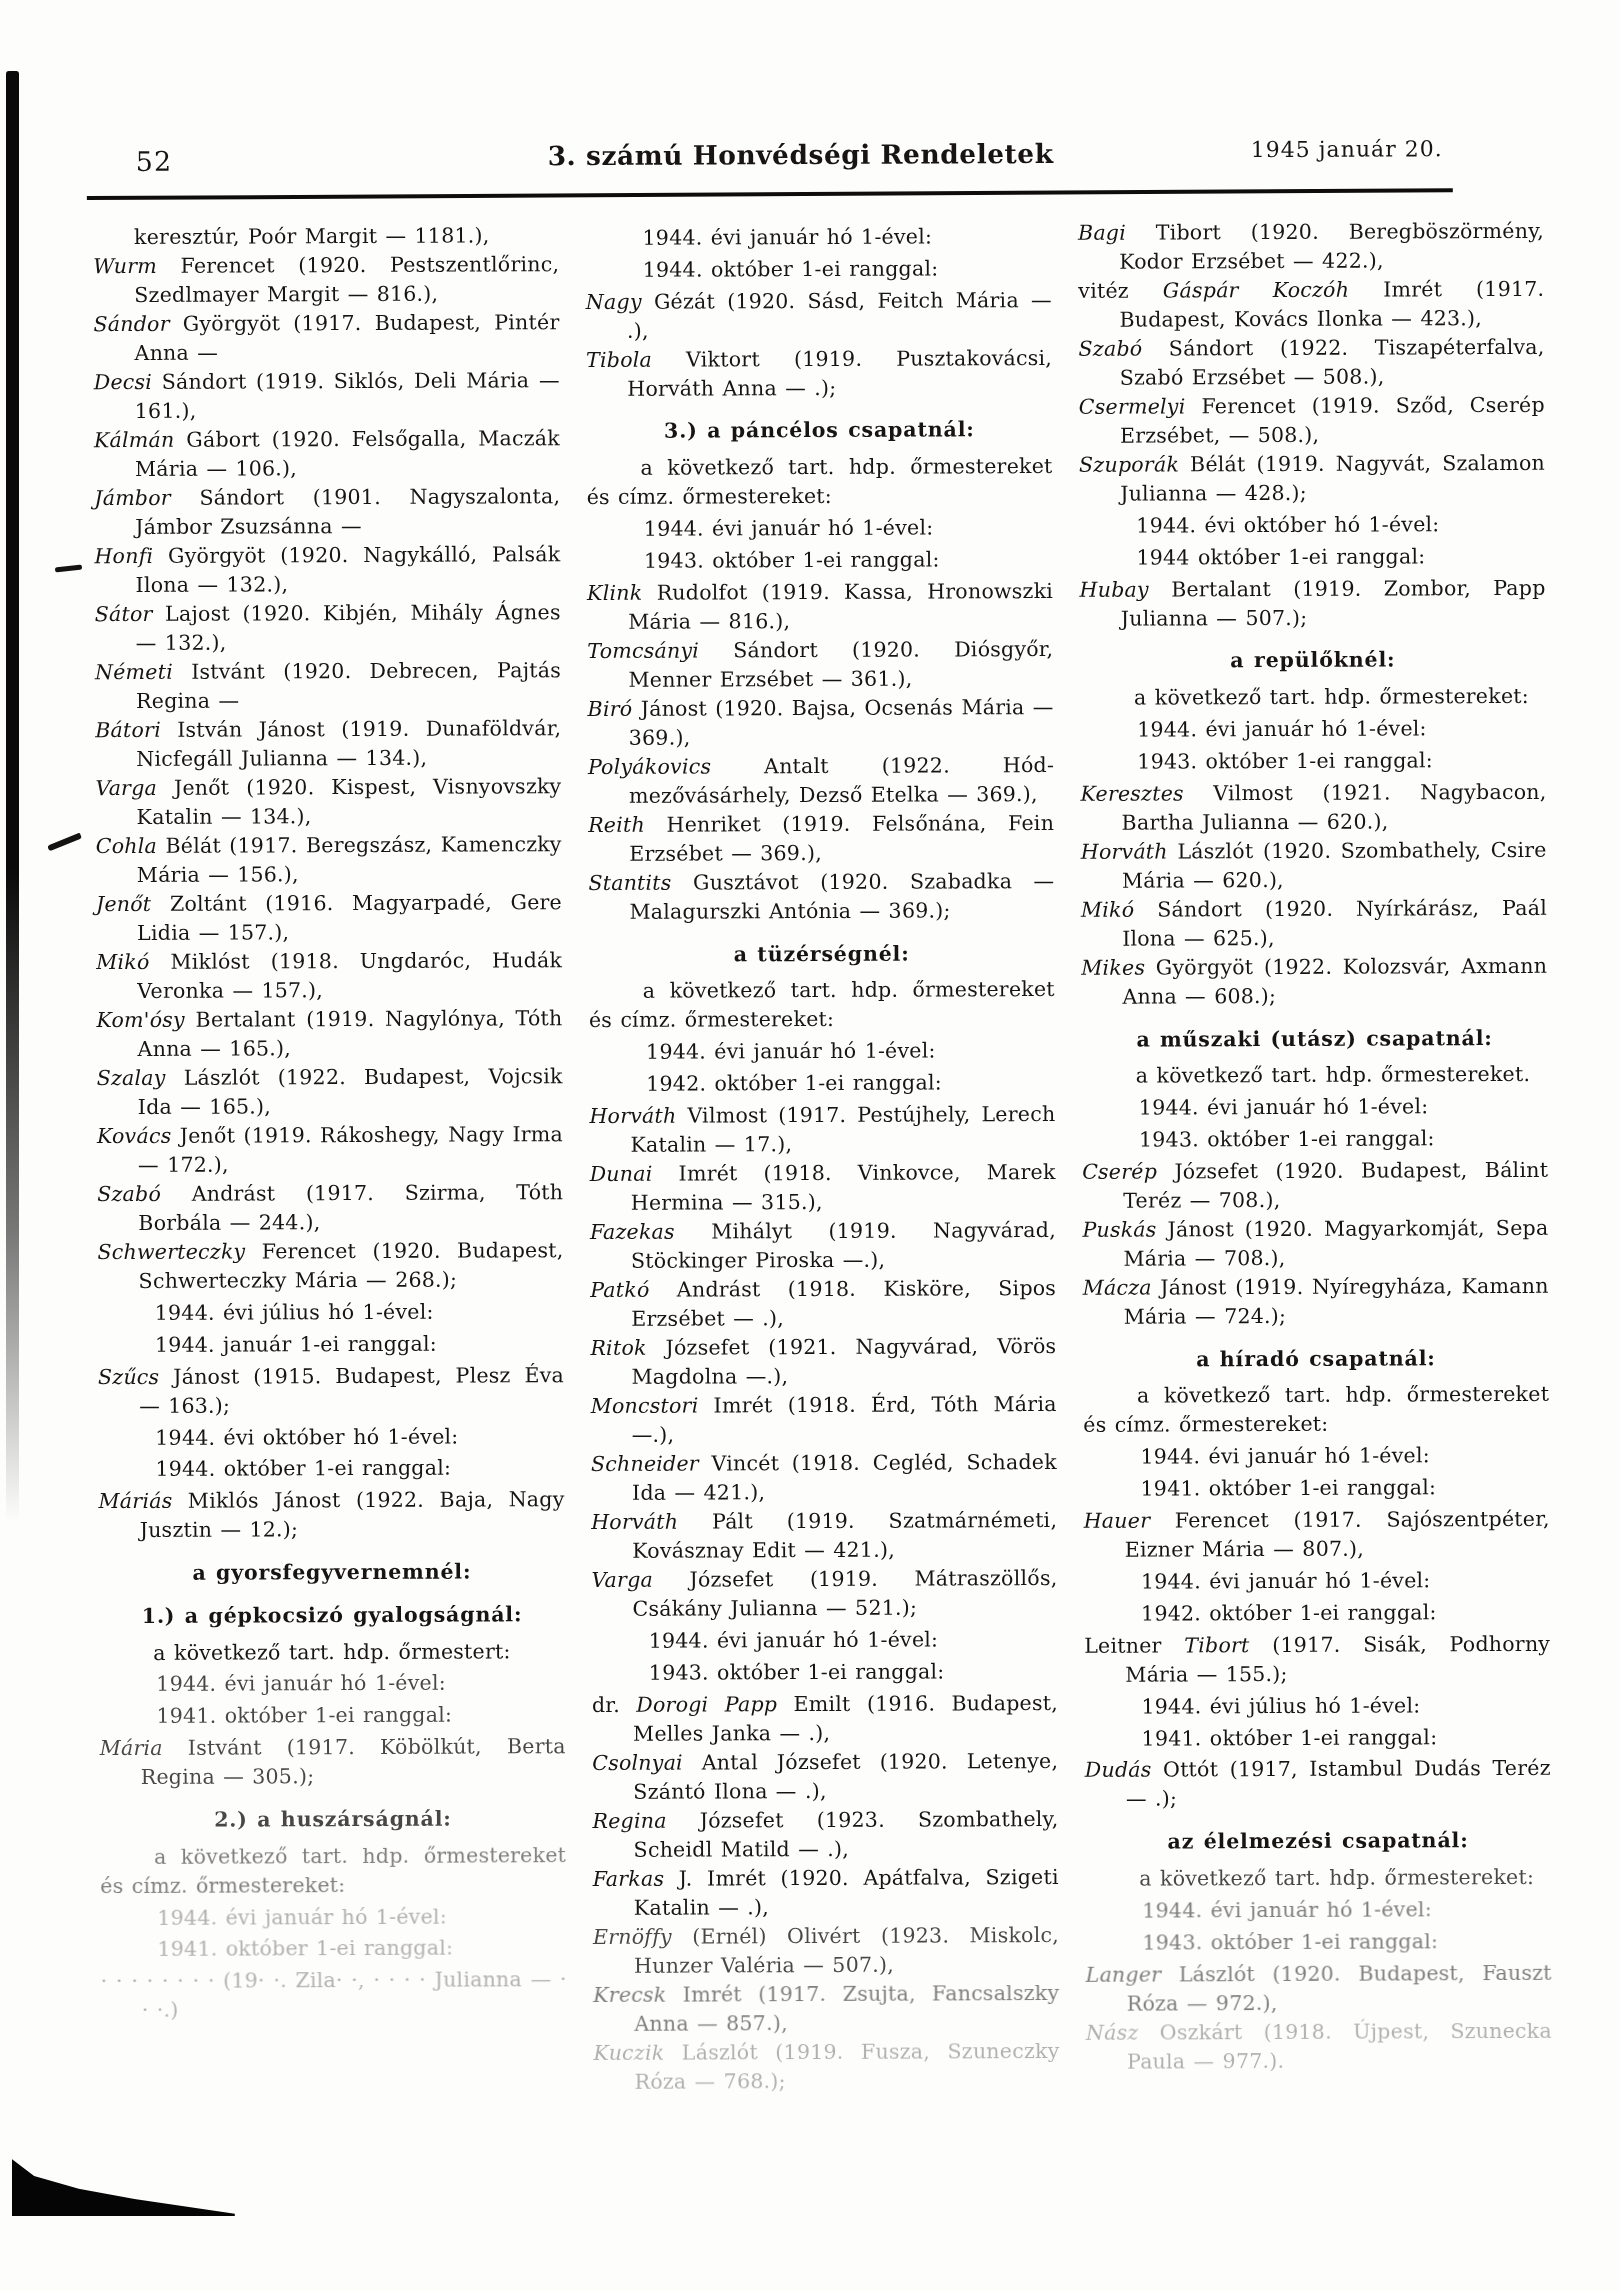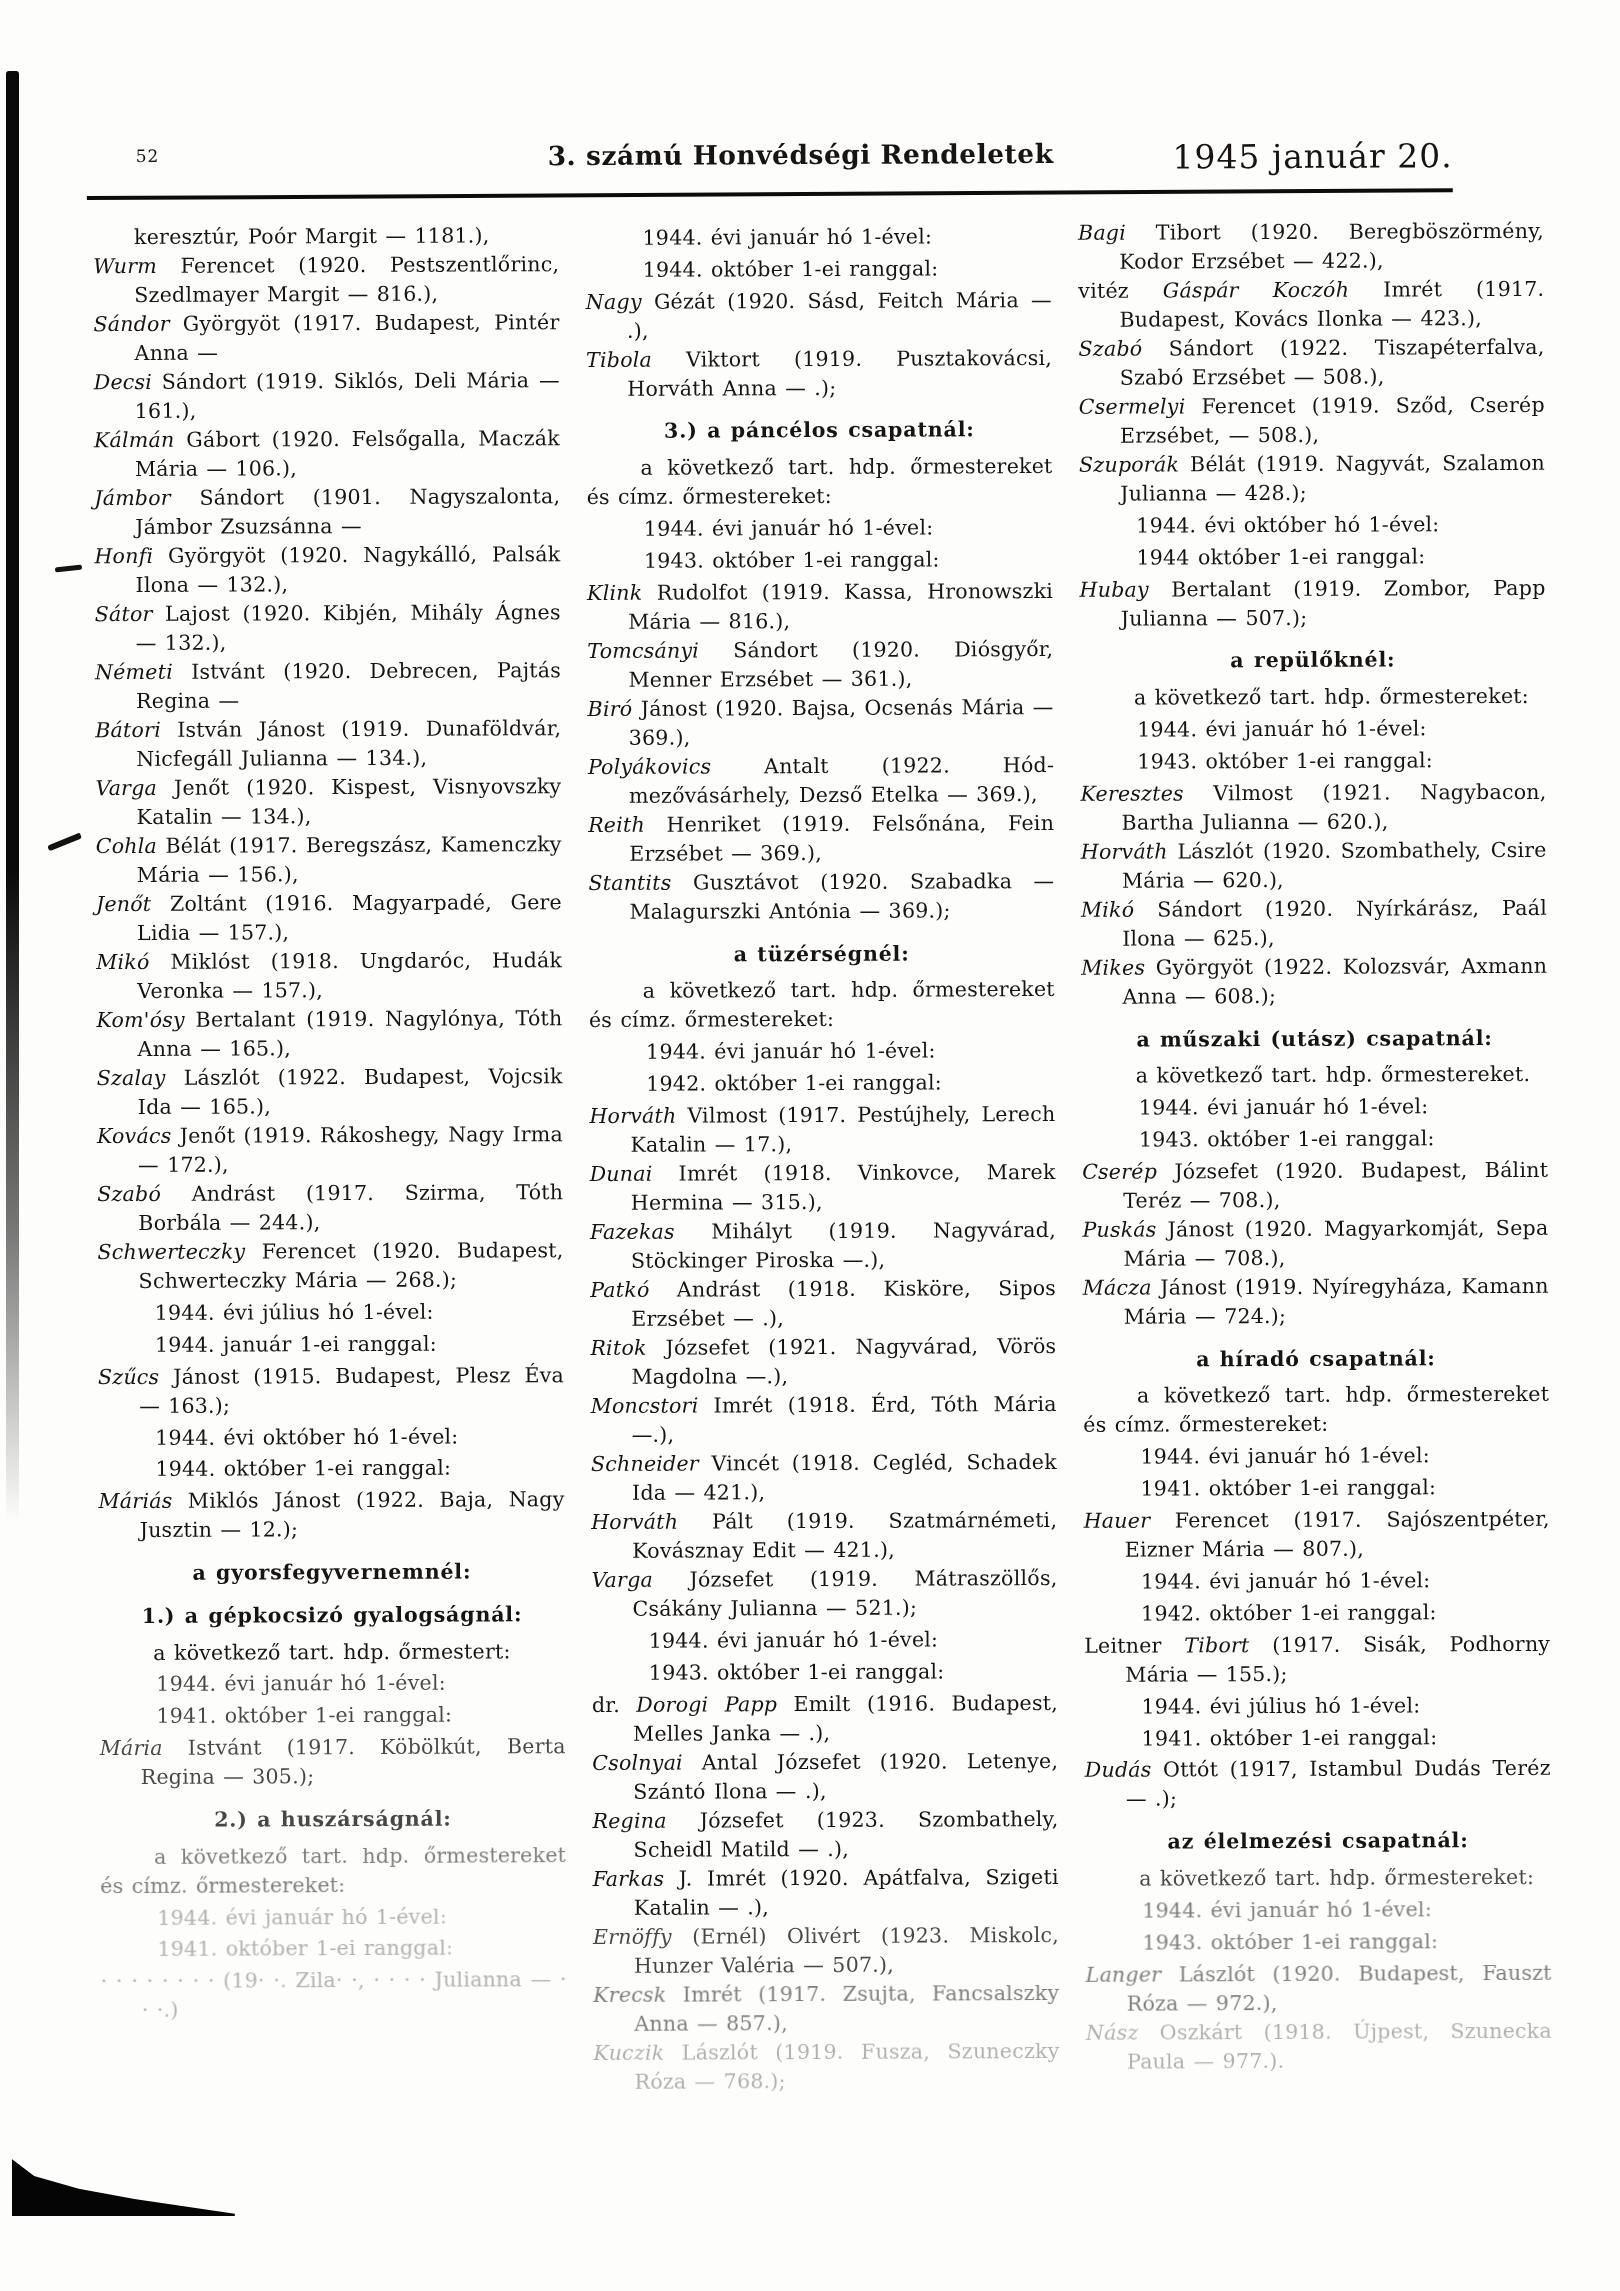--- a/index.html
+++ b/index.html
@@ -3,24 +3,24 @@
 <meta charset="utf-8">
 <style>
   html,body{margin:0;padding:0;}
   body{
     width:1620px;height:2292px;position:relative;overflow:hidden;
     background:#fdfdfc;color:#171411;
     font-family:"DejaVu Serif","Liberation Serif",serif;
   }
   #sheet{position:absolute;inset:0;transform:rotate(-0.25deg);transform-origin:50% 0;}
   
-  .pageno{position:absolute;left:135px;top:143px;font-size:17px;letter-spacing:1px;}
+  .pageno{position:absolute;left:135px;top:143px;font-size:27px;letter-spacing:1px;}
   .ptitle{position:absolute;left:50%;top:139px;transform:translateX(-52%);
           font-size:26.5px;font-weight:bold;letter-spacing:0.5px;white-space:nowrap;}
-  .pdate{position:absolute;right:168px;top:139px;font-size:33px;letter-spacing:1px;white-space:nowrap;}
+  .pdate{position:absolute;right:178px;top:139px;font-size:22px;letter-spacing:1px;white-space:nowrap;}
   .hrule{position:absolute;left:86px;top:192px;width:1366px;height:3.9px;background:#0e0d0c;
          transform:rotate(-0.08deg);}
   
   #cols{position:absolute;left:92px;top:220px;width:1449px;display:flex;gap:26.5px;}
   .col{width:466px;flex:0 0 466px;font-size:20.6px;line-height:29px;
        letter-spacing:0.2px;word-spacing:1.5px;text-align:justify;hyphens:manual;}
   .col p{margin:0;}
   p.entry{padding-left:41px;text-indent:-41px;}
   p.cont{padding-left:41px;text-indent:0;}
   p.date{padding-left:57px;text-align:left;margin:2.9px 0;}

